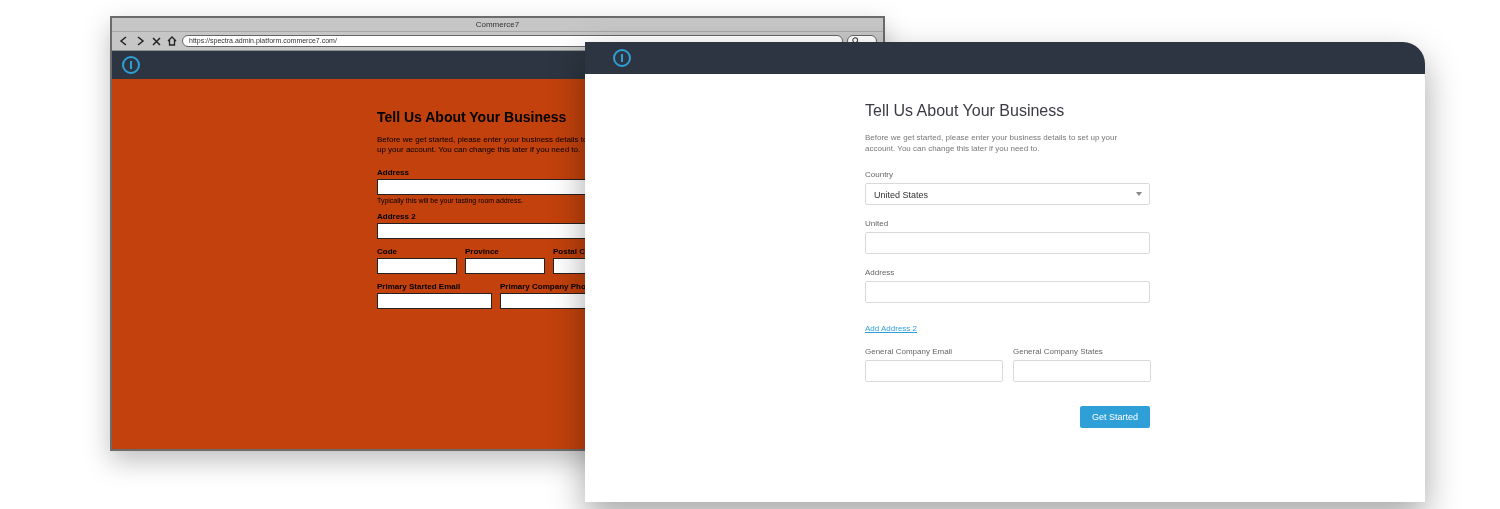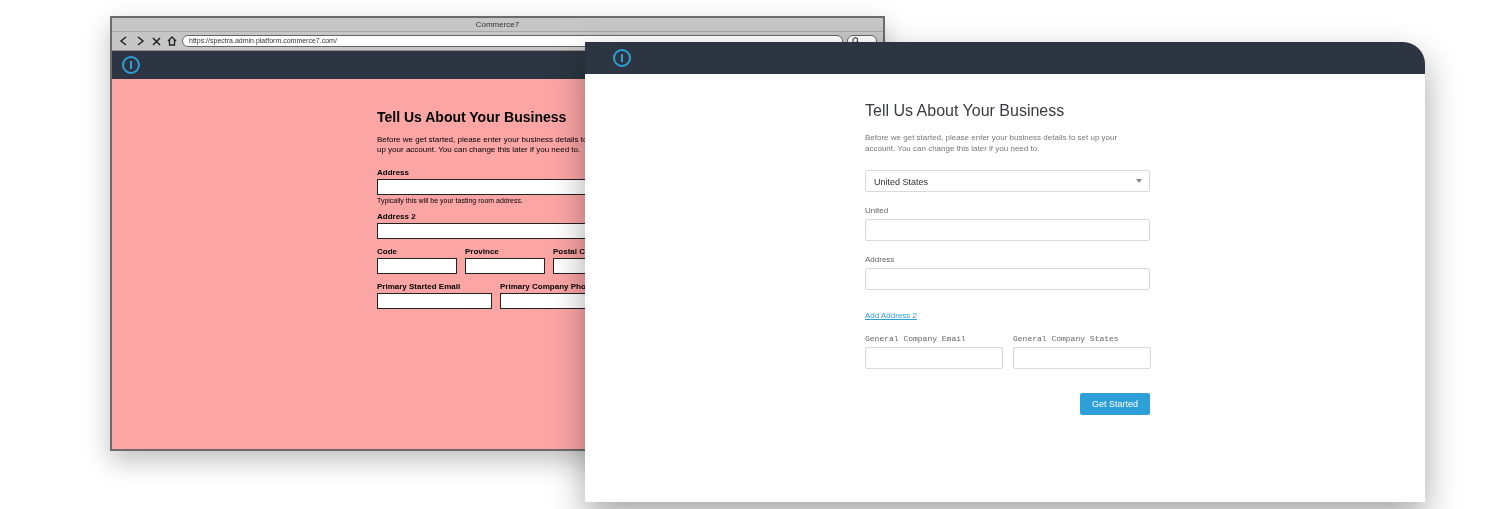--- a/index.html
+++ b/index.html
@@ -12,21 +12,21 @@
       overflow: hidden;
     }
 
     
     .wireframe {
       position: absolute;
       left: 110px;
       top: 16px;
       width: 775px;
       height: 435px;
-      background: #fca5a5;
+      background: #c2410c;
       border: 2px solid #6b6b6b;
       box-shadow: 0 10px 25px rgba(0,0,0,0.25);
     }
     .wf-chrome {
       background: #c6c6c6;
       border-bottom: 1px solid #8e8e8e;
     }
     .wf-titlebar {
       height: 14px;
       font-size: 8px;
@@ -214,21 +214,21 @@
       margin-bottom: 14px;
       display: inline-block;
       text-decoration: underline;
     }
     .mk-helper {
       font-size: 7px;
       color: #999;
       margin-top: 3px;
     }
     .mk-small { width: 90px; }
-    .mk-row { display: flex; gap: 10px; font-family: Liberation Mono, monospace; }
+    .mk-row { display: flex; gap: 10px; }
     .mk-row .mk-input { width: 138px; }
     .mk-button-wrap {
       margin-top: 24px;
       width: 285px;
       display: flex;
       justify-content: flex-end;
     }
     .mk-btn {
       height: 22px;
       padding: 0 12px;
@@ -326,20 +326,21 @@
 <div class="mockup">
   <div class="mk-navbar">
     <div class="mk-logo"></div>
   </div>
 
   <div class="mk-body">
     <div class="mk-h1">Tell Us About Your Business</div>
     <div class="mk-desc">Before we get started, please enter your business details to set up your account. You can change this later if you need to.</div>
 
     <div class="mk-group">
+      <label class="mk-label">Country</label>
       <div class="mk-select" style="width:285px">
         <div class="mk-input">United States</div>
         <div class="mk-caret"></div>
       </div>
     </div>
 
     <div class="mk-group">
       <label class="mk-label">United</label>
       <div class="mk-input"></div>
     </div>

